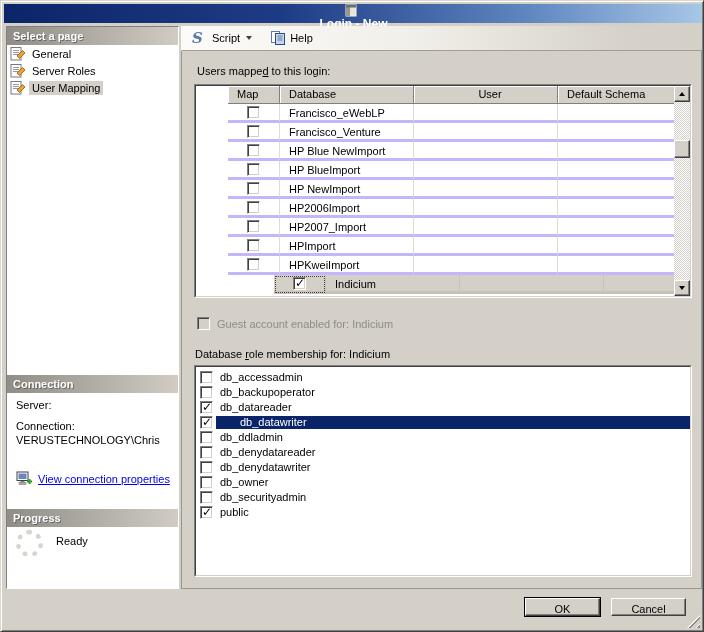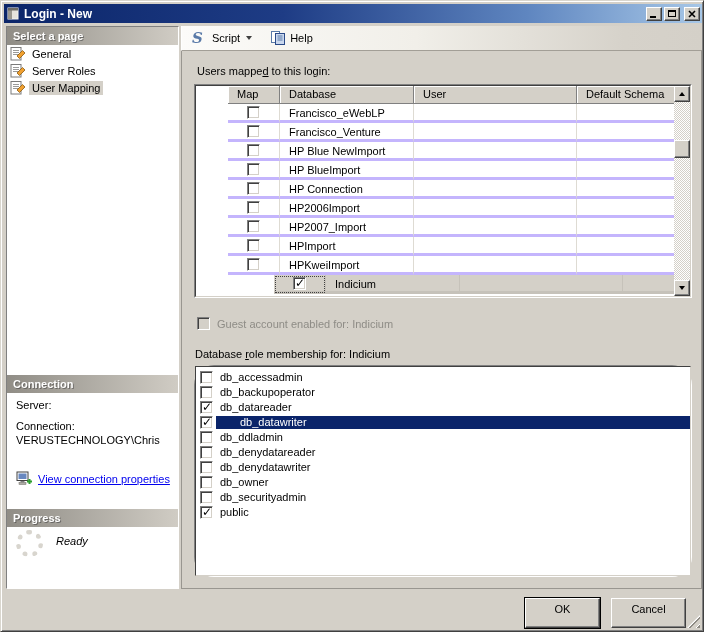--- a/index.html
+++ b/index.html
@@ -12,21 +12,21 @@
     position:relative; width:704px; height:632px; background:#d4d0c8;
     border-top:1px solid #d9d6ce; border-left:1px solid #d9d6ce;
     border-right:1px solid #404040; border-bottom:1px solid #404040;
     box-shadow: inset 1px 1px 0 #ffffff, inset -1px -1px 0 #808080;
     overflow:hidden;
   }
   
   .titlebar {
     position:absolute; left:3px; top:3px; width:698px; height:19px;
     background:linear-gradient(to right,#0b2569 0%,#1e3c85 40%,#5f86c0 75%,#a7c7e7 100%);
-    display:flex; align-items:center; padding:0 2px 0 3px;
+    display:flex; align-items:center; padding:0 2px 0 3px;flex-direction:column;
   }
   .title-icon { width:13px; height:13px; margin-right:4px; flex:0 0 auto; }
   .title-text { color:#fff; font-weight:bold; font-size:12px; flex:1 1 auto; white-space:nowrap; }
   .winbtn {
     width:16px; height:14px; background:#d4d0c8; margin-left:2px; position:relative;
     border-top:1px solid #fff; border-left:1px solid #fff;
     border-right:1px solid #404040; border-bottom:1px solid #404040;
     box-shadow: inset -1px -1px 0 #808080;
     display:flex; align-items:center; justify-content:center;
   }
@@ -51,21 +51,21 @@
   .page-label { padding:1px 3px; margin-left:3px; white-space:nowrap; }
   .page-item.selected .page-label { background:#d4d0c8; }
   .conn-block { position:absolute; left:9px; width:160px; }
   .conn-label { margin-top:9px; }
   .conn-value { margin-top:2px; white-space:nowrap; }
   .link-row { position:absolute; left:9px; top:444px; display:flex; align-items:center; }
   .link-row .icon { width:17px; height:15px; margin-right:5px; }
   .link-text { color:#0000ee; text-decoration:underline; cursor:pointer; white-space:nowrap; }
   .progress-row { position:absolute; left:9px; top:503px; display:flex; align-items:flex-start; }
   .spinner { width:27px; height:27px; border:5px dotted #d8d5ce; border-radius:50%; margin-right:13px; }
-  .progress-text { margin-top:5px;font-style:italic; }
+  .progress-text { margin-top:5px; }
   
   .toolbar {
     position:absolute; left:180px; top:25px; width:521px; height:25px;
     background:linear-gradient(to right,#fcfbf9 0%,#f1efe9 45%,#d6d2ca 85%,#d4d0c8 100%);
     border-bottom:1px solid #a29e96; border-left:1px solid #fff;
     display:flex; align-items:center; padding-left:5px;
   }
   .tool-btn { display:flex; align-items:center; height:21px; padding:0 5px; cursor:default; }
   .tool-btn .icon { width:16px; height:16px; margin-right:4px; }
   .script-s { font-family:"DejaVu Serif",serif; font-style:italic; font-weight:bold; color:#5a7aa8; font-size:15px; line-height:16px; }
@@ -97,21 +97,21 @@
   }
   .grid-row { display:flex; height:19px; background:#fff; }
   .grid-row.selected { background:#d4d0c8;margin-left:46px; }
   .grid-cell {
     border-right:1px solid #dedbd3; border-bottom:3px solid #c4b5fd;
     padding:3px 0 0 9px; white-space:nowrap; overflow:hidden;
   }
   .grid-cell.mapcell { display:flex; align-items:center; justify-content:center; padding:0; }
   .grid-row.selected .grid-cell { border-right-color:#c6c2ba; border-bottom-color:#c6c2ba; }
   .grid-row.selected .grid-cell.mapcell { outline:1px dotted #404040; outline-offset:-2px; }
-  .c0 { width:52px; } .c1 { width:134px; } .c2 { width:163px; } .c3 { flex:1 1 auto; border-right:none; }
+  .c0 { width:52px; } .c1 { width:134px; } .c2 { width:144px;text-align:center; } .c3 { flex:1 1 auto; border-right:none; }
   
   .vscroll { flex:0 0 16px; position:relative; background-color:#ece9e2;
     background-image:repeating-conic-gradient(#ffffff 0% 25%, #d4d0c8 0% 50%); background-size:2px 2px; }
   .sb-btn {
     position:absolute; left:0; width:16px; height:16px; background:#d4d0c8;
     border-top:1px solid #fff; border-left:1px solid #fff;
     border-right:1px solid #404040; border-bottom:1px solid #404040;
     box-shadow: inset -1px -1px 0 #808080;
     display:flex; align-items:center; justify-content:center;
   }
@@ -136,33 +136,33 @@
     font-size:12px; font-weight:bold; color:#000;
   }
   .cb.disabled { background:#d4d0c8; }
   
   .guest-row { position:absolute; left:15px; top:266px; display:flex; align-items:center; }
   .guest-label { margin-left:7px; color:#8e8c86; }
   .roles-label { position:absolute; left:13px; top:297px; }
   .roles-outer {
     position:absolute; left:12px; top:314px; width:498px; height:212px;
     border-top:1px solid #808080; border-left:1px solid #808080;
-    border-right:1px solid #fff; border-bottom:1px solid #fff;border-radius:20px;
+    border-right:1px solid #fff; border-bottom:1px solid #fff;
   }
   .roles-inner {
     width:100%; height:100%; background:#fff; padding-top:3px; overflow:hidden;
     border-top:1px solid #404040; border-left:1px solid #404040;
     border-right:1px solid #d4d0c8; border-bottom:1px solid #d4d0c8;
   }
   .role-item { height:15px; display:flex; align-items:center; padding-left:4px; }
   .role-hl { flex:1 1 auto; margin-left:3px; padding:0 0 1px 4px; white-space:nowrap; }
   .role-item.selected .role-hl { background:#0a246a; color:#fff;padding-left:24px; }
   
   .btn {
-    position:absolute; top:597px; width:75px; height:30px; background:#d4d0c8;
+    position:absolute; top:597px; width:75px; height:18px; background:#d4d0c8;
     border-top:1px solid #fff; border-left:1px solid #fff;
     border-right:1px solid #404040; border-bottom:1px solid #404040;
     box-shadow: inset -1px -1px 0 #808080;
     text-align:center; padding-top:4px; cursor:default;
   }
   .btn.default { box-shadow: inset -1px -1px 0 #808080, 0 0 0 1px #000; }
   .btn-ok { left:524px; }
   .btn-cancel { left:610px; }
   .resize-grip {
     position:absolute; right:3px; bottom:3px; width:13px; height:13px;
@@ -315,21 +315,21 @@
                 <span class="cb"></span>
               </div>
               <div class="grid-cell c1">HP BlueImport</div>
               <div class="grid-cell c2"></div>
               <div class="grid-cell c3"></div>
             </div>
             <div class="grid-row">
               <div class="grid-cell mapcell c0">
                 <span class="cb"></span>
               </div>
-              <div class="grid-cell c1">HP Connection</div>
+              <div class="grid-cell c1">HP NewImport</div>
               <div class="grid-cell c2"></div>
               <div class="grid-cell c3"></div>
             </div>
             <div class="grid-row">
               <div class="grid-cell mapcell c0">
                 <span class="cb"></span>
               </div>
               <div class="grid-cell c1">HP2006Import</div>
               <div class="grid-cell c2"></div>
               <div class="grid-cell c3"></div>

